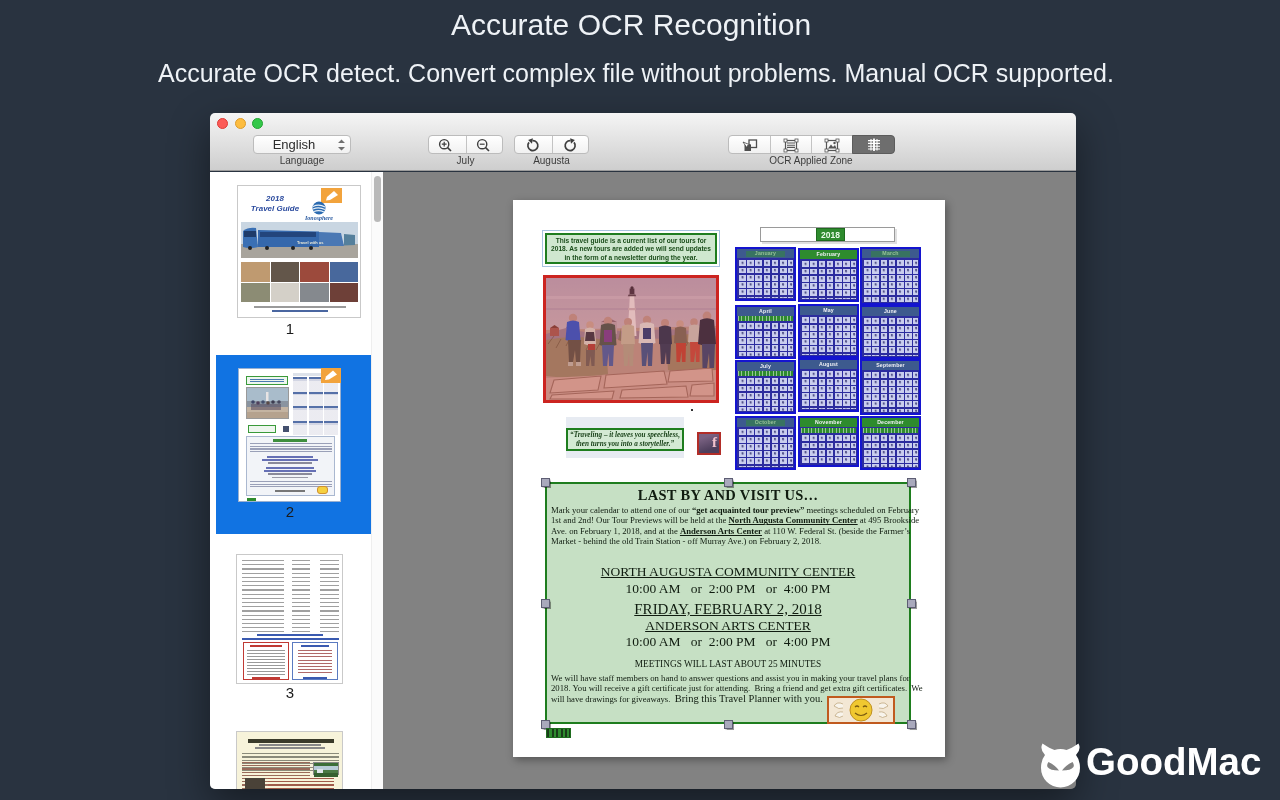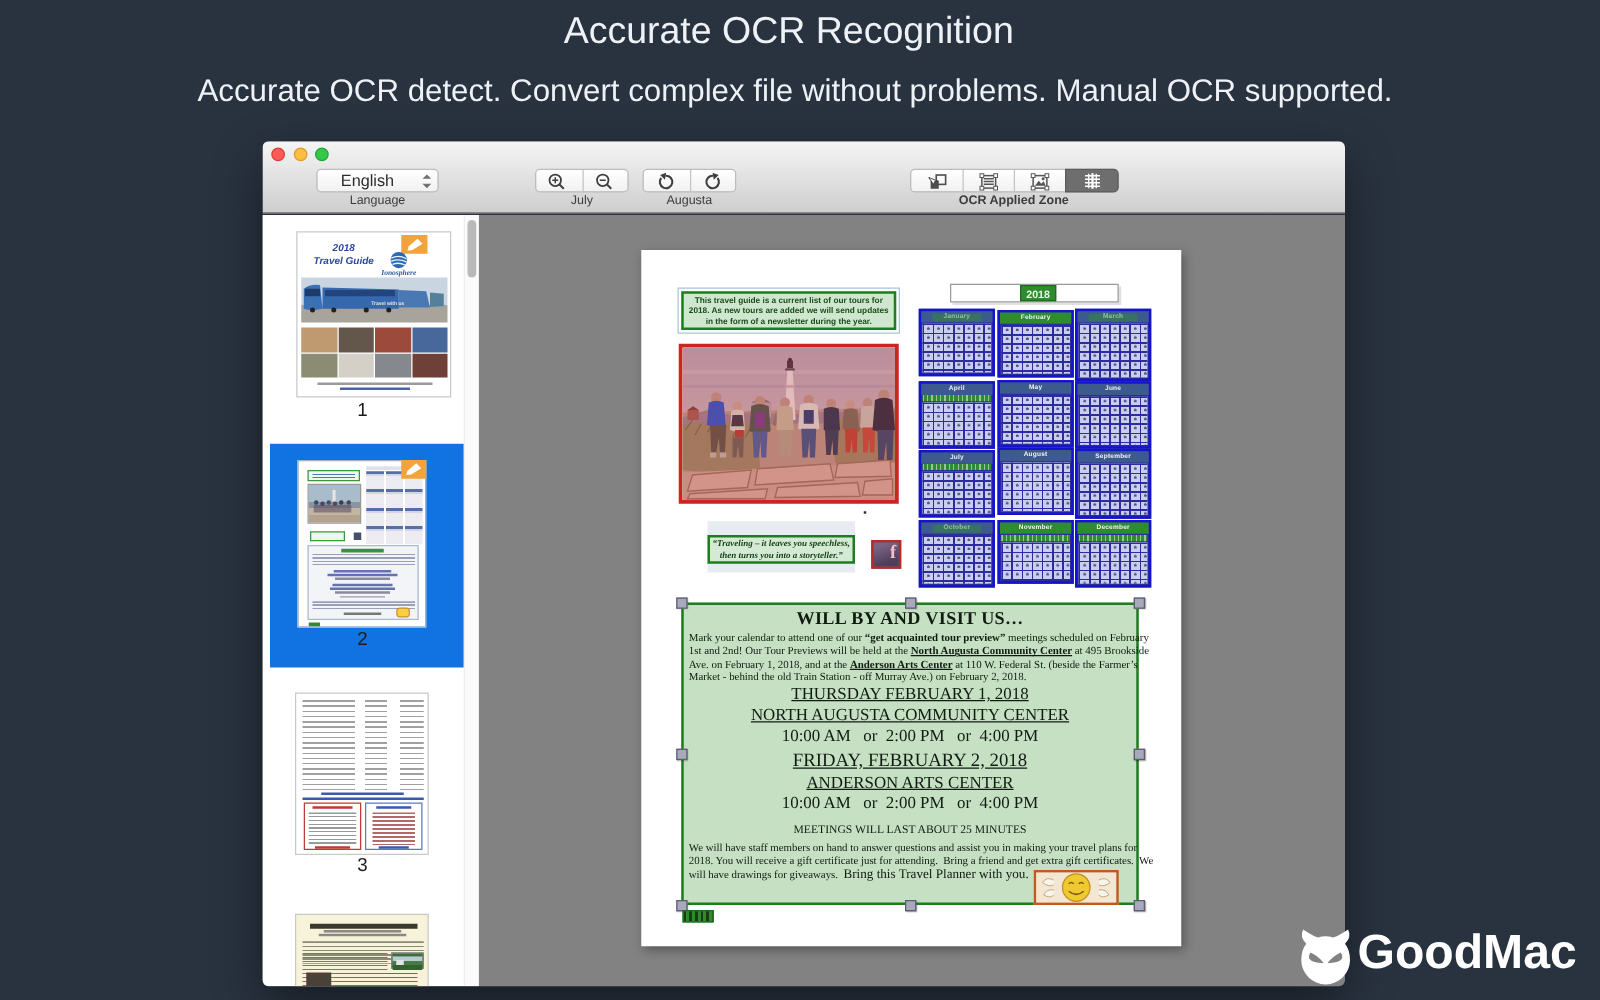--- a/index.html
+++ b/index.html
@@ -136,21 +136,21 @@
           <rect x="12" y="11" width="3" height="3" fill="#fff" stroke="#555" stroke-width="0.8"></rect>
         </svg>
       <div class="seg4">
         <svg style="position:absolute;left:13px;top:2px" width="16" height="14" viewBox="0 0 16 14">
             <path d="M2 2.6 H14 M2 5.4 H14 M2 8.2 H14 M2 11 H14" stroke="#fff" stroke-width="1.1"></path>
             <path d="M5 1 V12.5 M8 1 V12.5 M11 1 V12.5" stroke="#fff" stroke-width="1.1"></path>
             <path d="M8 0.5 V13" stroke="#fff" stroke-width="1.7"></path>
           </svg>
       </div>
     </div>
-    <div class="tlabel" style="left:518px;width:166px;font-weight:bold;">OCR Applied Zone</div>
+    <div class="tlabel" style="left:518px;width:166px;">OCR Applied Zone</div>
   </div>
 
   <div class="main">
     <div class="sidebar" id="sidebar">
       <div class="bluesel"></div>
 
       <div class="sthumb" style="left:27px;top:13px;width:124px;height:133px;">
         <div style="position:absolute;left:83px;top:2px;width:21px;height:15px;background:#f2a33c;"><svg width="21" height="15">
               <path d="M13 3 L17 7 L9 12 L5 12.5 L6 9 Z" fill="#fff"></path>
             </svg></div>
@@ -396,23 +396,22 @@
           <div class="gstrip" style="left:1px;right:1px;top:10px;"></div>
           <div class="grid" style="top:16px;"></div>
         </div>
       <div class="cal" style="left:347px;top:216px;">
           <div class="ttl gttl">December</div>
           <div class="gstrip" style="left:1px;right:1px;top:10px;"></div>
           <div class="grid" style="top:16px;"></div>
         </div>
 
       <div class="zone">
-        <div class="zc" style="top:3px;font-size:14.5px;font-weight:700;letter-spacing:0.3px;">WILL BY AND VISIT US…</div>
+        <div class="zc" style="top:3px;font-size:14.5px;font-weight:700;letter-spacing:0.3px;">LAST BY AND VISIT US…</div>
         <div style="position:absolute;left:4px;top:21px;width:362px;font-size:8.7px;line-height:10.4px;text-align:left;white-space:nowrap;">Mark your calendar to attend one of our <b>“get acquainted tour preview”</b> meetings scheduled on February<br>1st and 2nd! Our Tour Previews will be held at the <b><u>North Augusta Community Center</u></b> at 495 Brookside<br>Ave. on February 1, 2018, and at the <b><u>Anderson Arts Center</u></b> at 110 W. Federal St. (beside the Farmer’s<br>Market - behind the old Train Station - off Murray Ave.) on February 2, 2018.</div>
-        <div class="zc" style="top:63px;font-size:13.5px;"><u>THURSDAY FEBRUARY 1, 2018</u></div>
         <div class="zc" style="top:80px;font-size:13.5px;"><u>NORTH AUGUSTA COMMUNITY CENTER</u></div>
         <div class="zc" style="top:97px;font-size:13.5px;">10:00 AM&nbsp;&nbsp; or&nbsp; 2:00 PM&nbsp;&nbsp; or&nbsp; 4:00 PM</div>
         <div class="zc" style="top:117px;font-size:15px;"><u>FRIDAY, FEBRUARY 2, 2018</u></div>
         <div class="zc" style="top:134px;font-size:13.5px;"><u>ANDERSON ARTS CENTER</u></div>
         <div class="zc" style="top:150px;font-size:13.5px;">10:00 AM&nbsp;&nbsp; or&nbsp; 2:00 PM&nbsp;&nbsp; or&nbsp; 4:00 PM</div>
         <div class="zc" style="top:175px;font-size:9.3px;">MEETINGS WILL LAST ABOUT 25 MINUTES</div>
         <div style="position:absolute;left:4px;top:189px;width:362px;font-size:8.7px;line-height:10.4px;text-align:left;white-space:nowrap;">We will have staff members on hand to answer questions and assist you in making your travel plans for<br>2018. You will receive a gift certificate just for attending.&nbsp; Bring a friend and get extra gift certificates.&nbsp; We<br>will have drawings for giveaways.&nbsp; <span style="font-size:10.5px;">Bring this Travel Planner with you.</span></div>
         <div class="smiley"><svg width="64" height="24" viewBox="0 0 64 24">
           <rect width="64" height="24" fill="#f3e7d4"></rect>
           <circle cx="32" cy="12" r="11" fill="#f0c830" stroke="#c09020" stroke-width="1"></circle>

